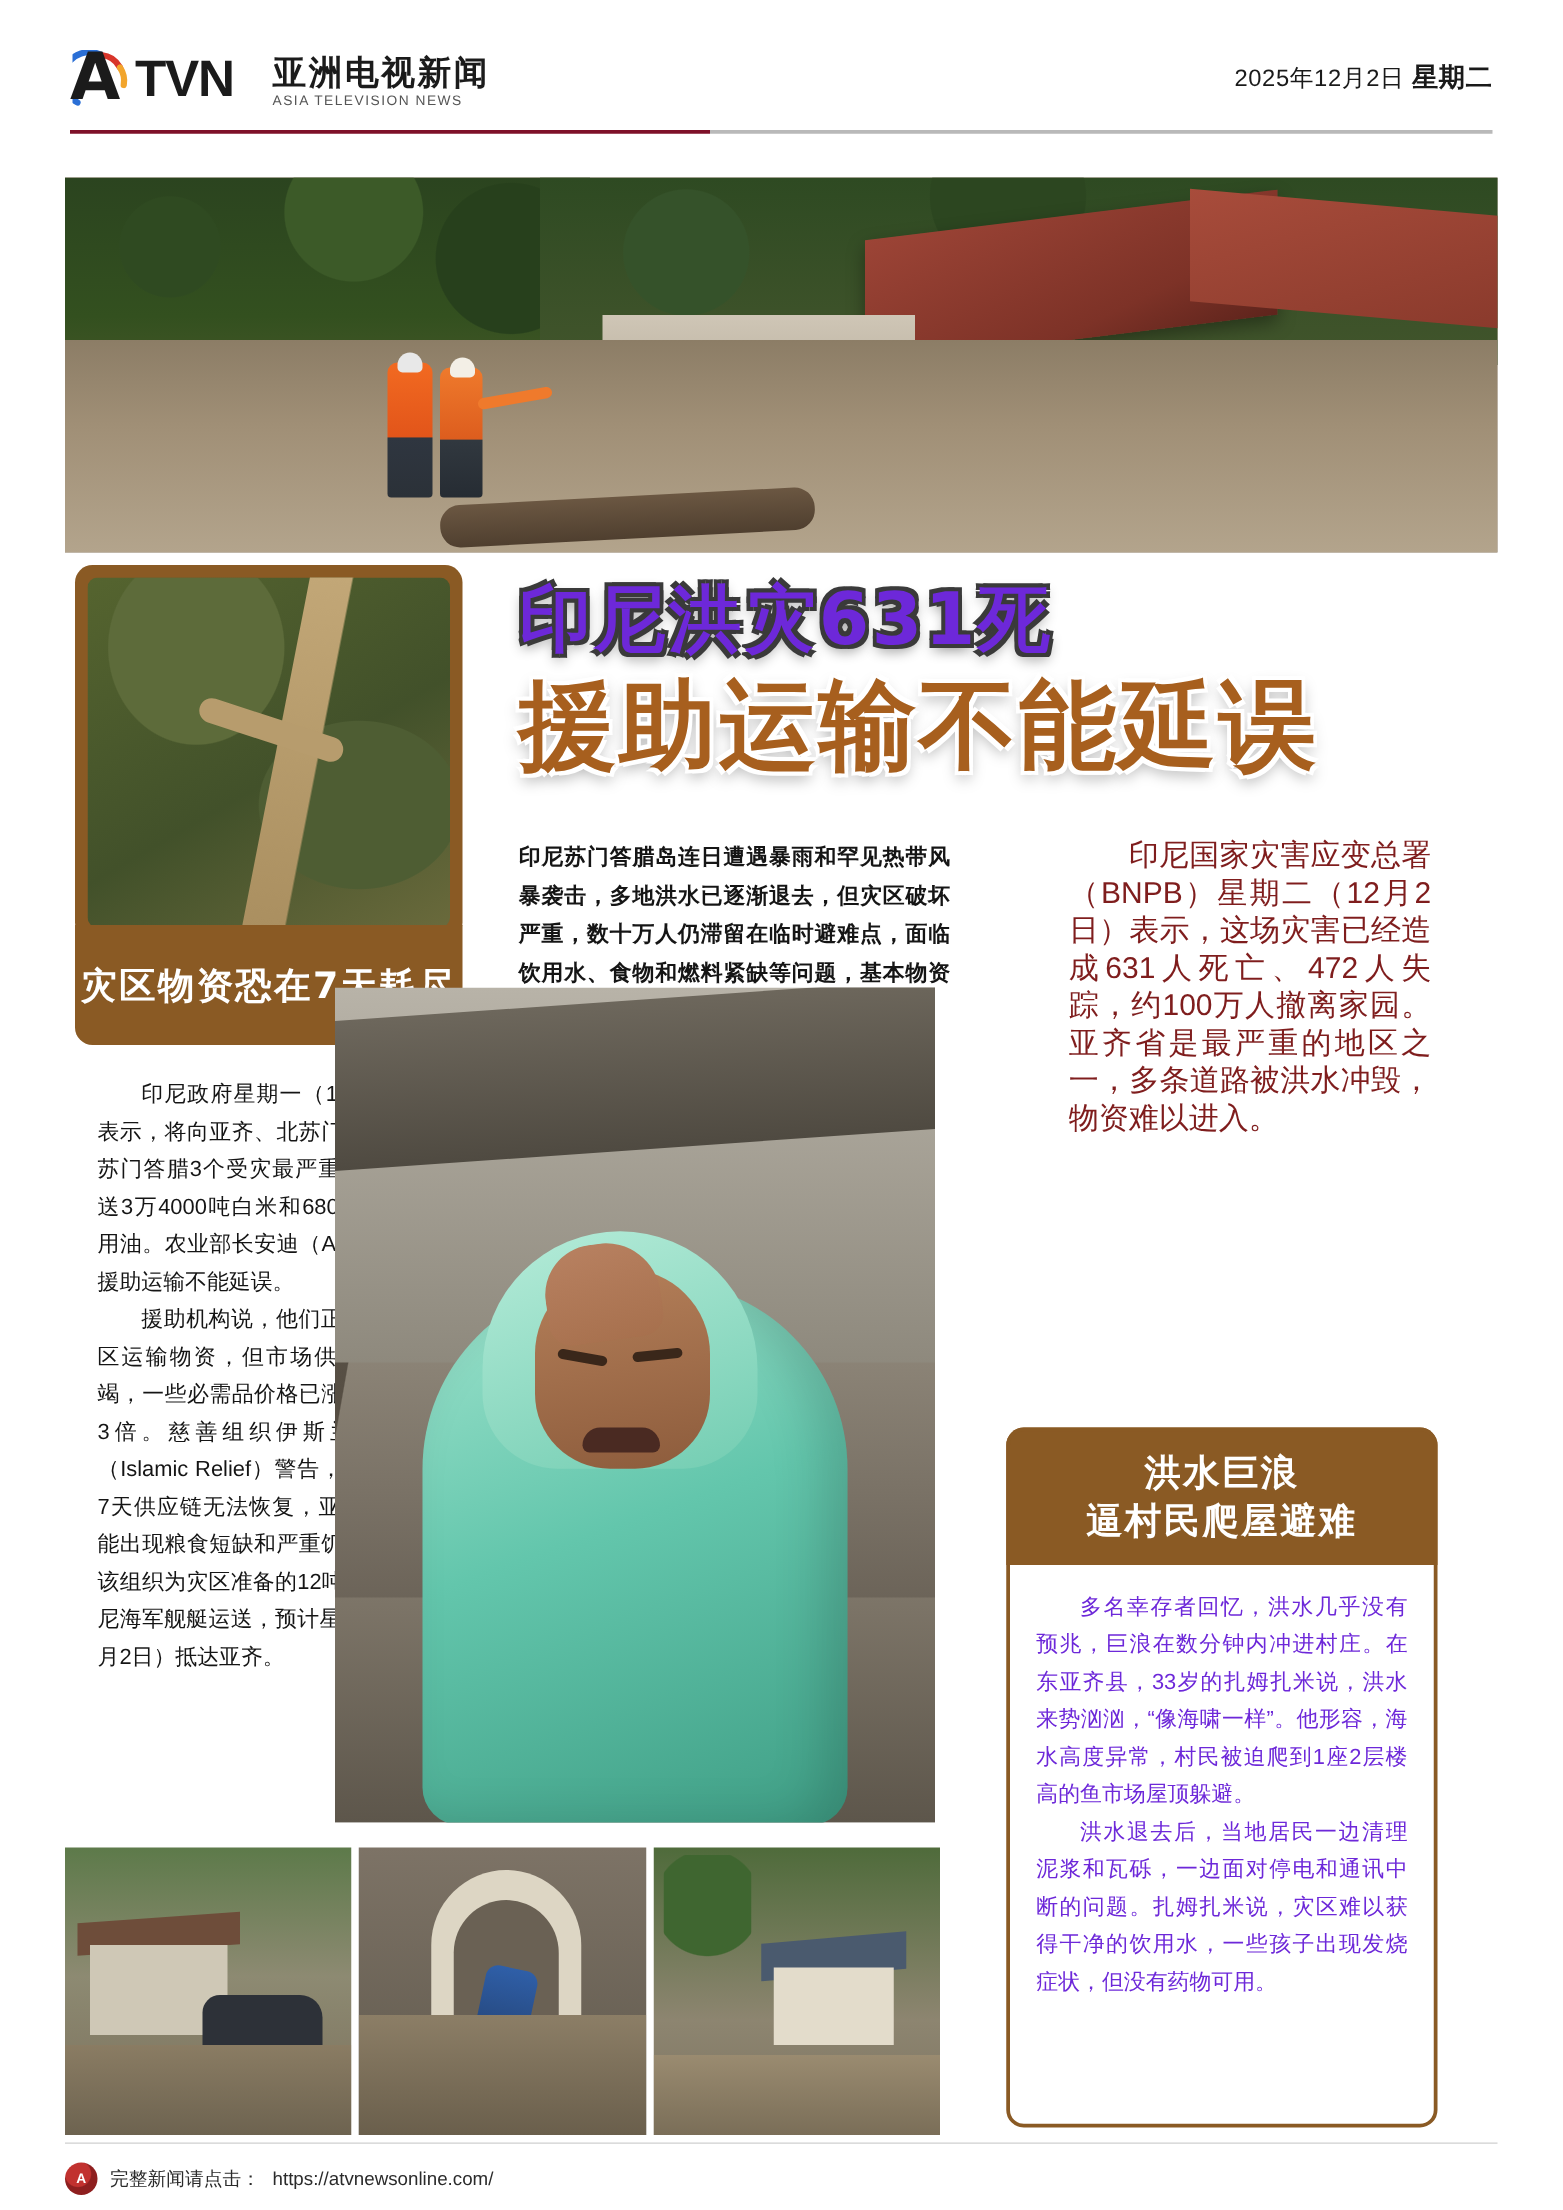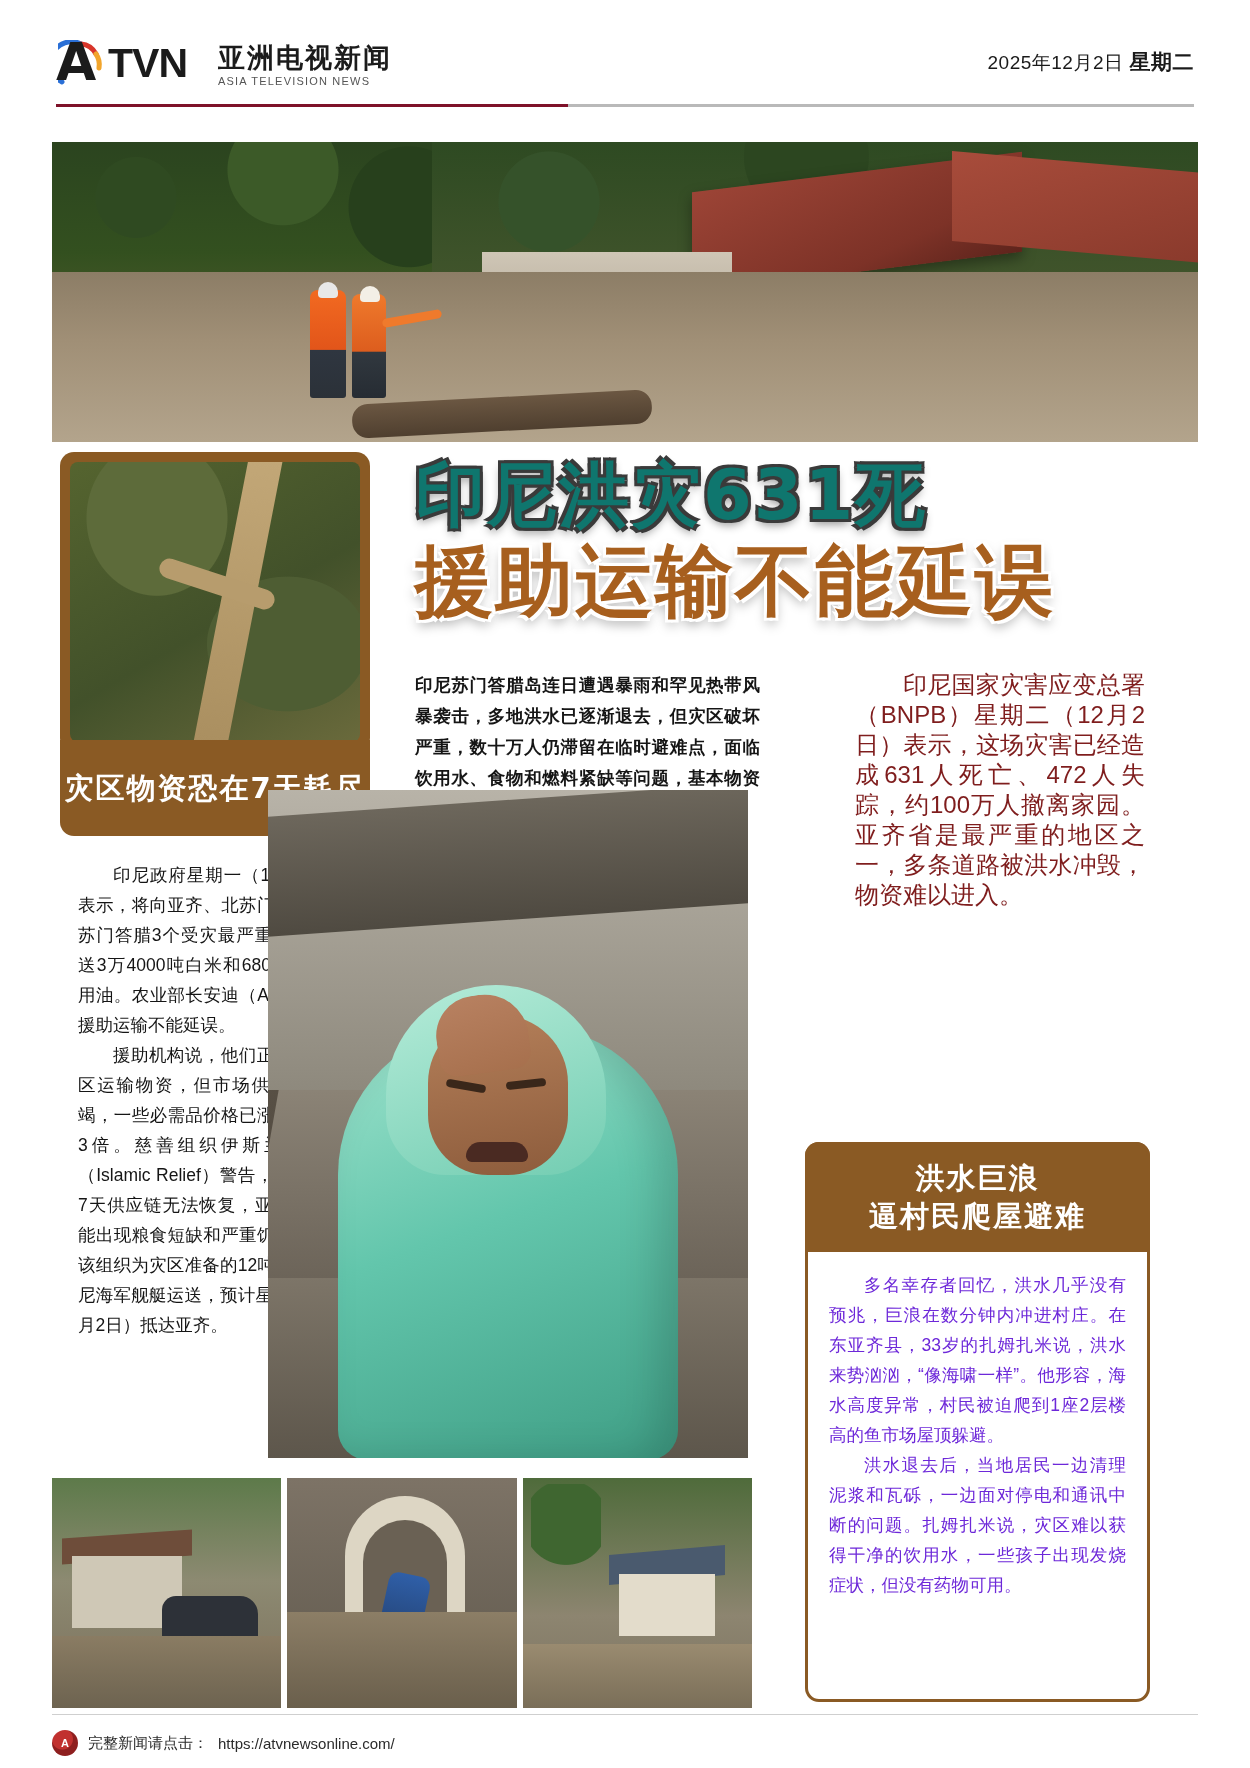--- a/index.html
+++ b/index.html
@@ -116,22 +116,22 @@
   .r1 { left:258px; top:148px; width:36px; height:108px; background:linear-gradient(180deg,#f26a21 0%, #e2551a 55%, #2f3640 56%, #2b3138 100%); border-radius:8px 8px 3px 3px; }
   .r2 { left:300px; top:152px; width:34px; height:104px; background:linear-gradient(180deg,#ef7a2c 0%, #dd5d1e 55%, #31383f 56%, #262c33 100%); border-radius:8px 8px 3px 3px; }
   .r-helmet { position:absolute; width:20px; height:16px; background:#e8e8e8; border-radius:10px 10px 4px 4px; }
   .r1h { left:266px; top:140px; }
   .r2h { left:308px; top:144px; background:#f3efe6; }
   .r-arm { position:absolute; left:330px; top:172px; width:60px; height:9px; background:#ef7a2c; border-radius:5px; transform:rotate(-10deg); }
 
   
   .headline-block { position:absolute; left:415px; top:455px; width:720px; }
   .headline-1 {
-    font-size:70px; line-height:80px; font-weight:bold; letter-spacing:2px;
-    color:#0f766e;
+    font-size:58px; line-height:80px; font-weight:bold; letter-spacing:2px;
+    color:#6d28d9;
     text-shadow:
       -3px -3px 0 #3a3a3a, 3px -3px 0 #3a3a3a, -3px 3px 0 #3a3a3a, 3px 3px 0 #3a3a3a,
       0 5px 10px rgba(0,0,0,.45);
     font-family:"DejaVu Sans", sans-serif;
   }
   .headline-2 {
     margin-top:6px;
     font-size:78px; line-height:80px; font-weight:bold; letter-spacing:2px;
     color:#a75f1e;
     text-shadow:

